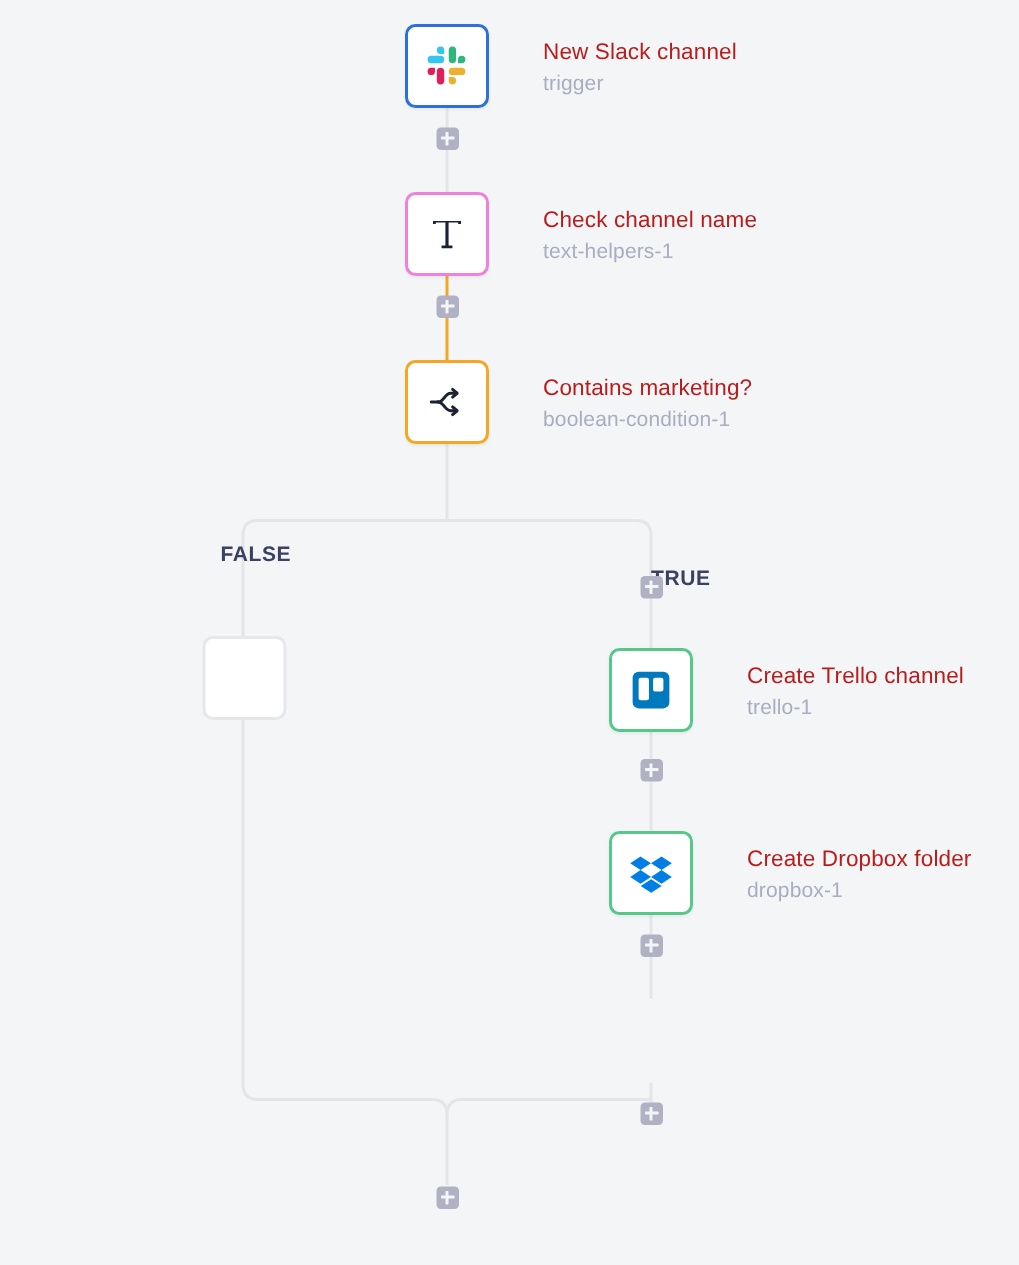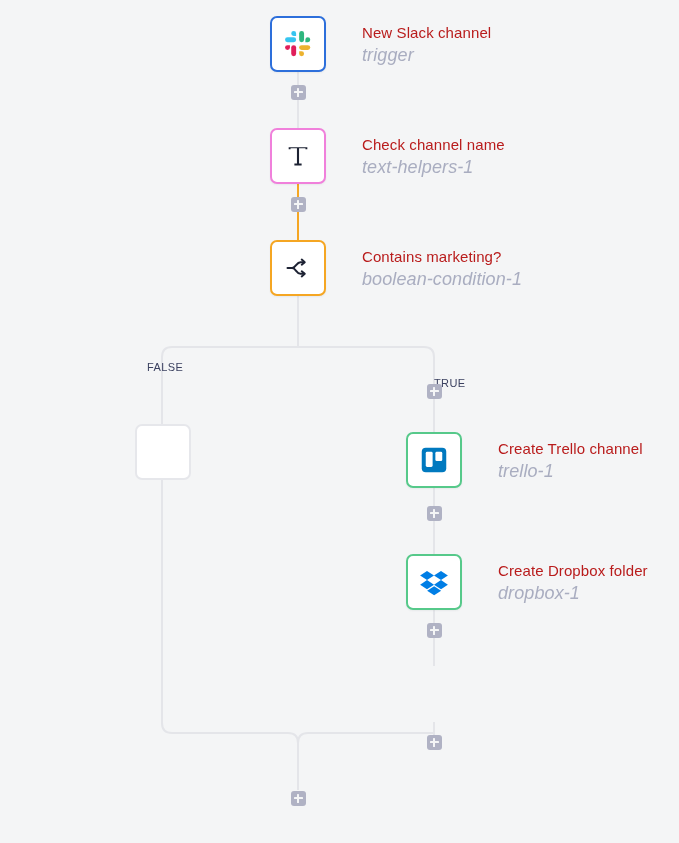--- a/index.html
+++ b/index.html
@@ -56,24 +56,23 @@
     line-height: 1;
     white-space: nowrap;
   }
   .node-title {
     font-size: 15px;
     color: #b91c1c;
     letter-spacing: 0.1px;
     margin-bottom: 6px;
   }
   .node-sub {
-    font-size: 18px;
+    font-size: 14px;
     color: #a9adc0;
     letter-spacing: 0.1px;
-    font-style: italic;
   }
 
   
   .plus {
     position: absolute;
     width: 15px;
     height: 15px;
     background: #b0b2c4;
     border-radius: 3px;
     display: flex;
@@ -87,22 +86,22 @@
     position: absolute;
     background: #f4f5f6;
     border-radius: 0.5px;
   }
   .plus::before { width: 9px;  height: 2.4px; }
   .plus::after  { width: 2.4px; height: 9px;  }
 
   
   .branch-label {
     position: absolute;
-    font-size: 11px;
-    font-weight: normal;
+    font-size: 14px;
+    font-weight: bold;
     color: #3b4160;
     letter-spacing: 0.4px;
   }
 
   
   .icon-svg { display: block; }
 </style>
 </head>
 <body>
 

